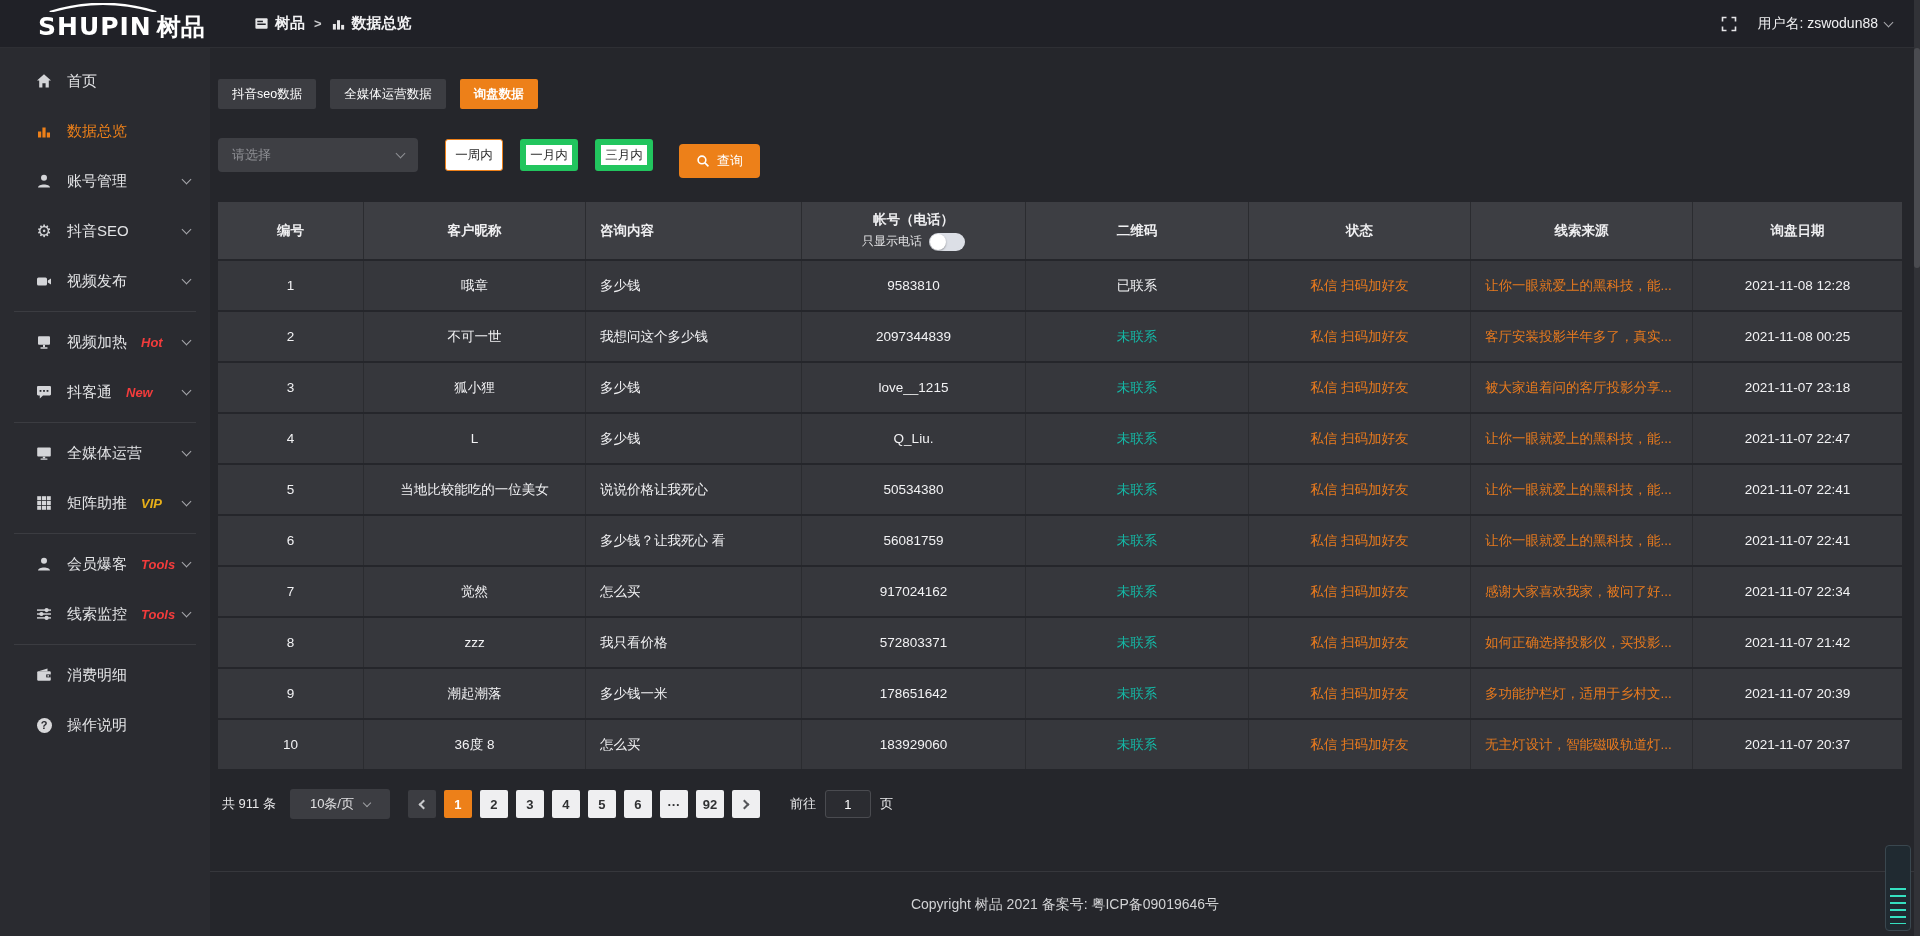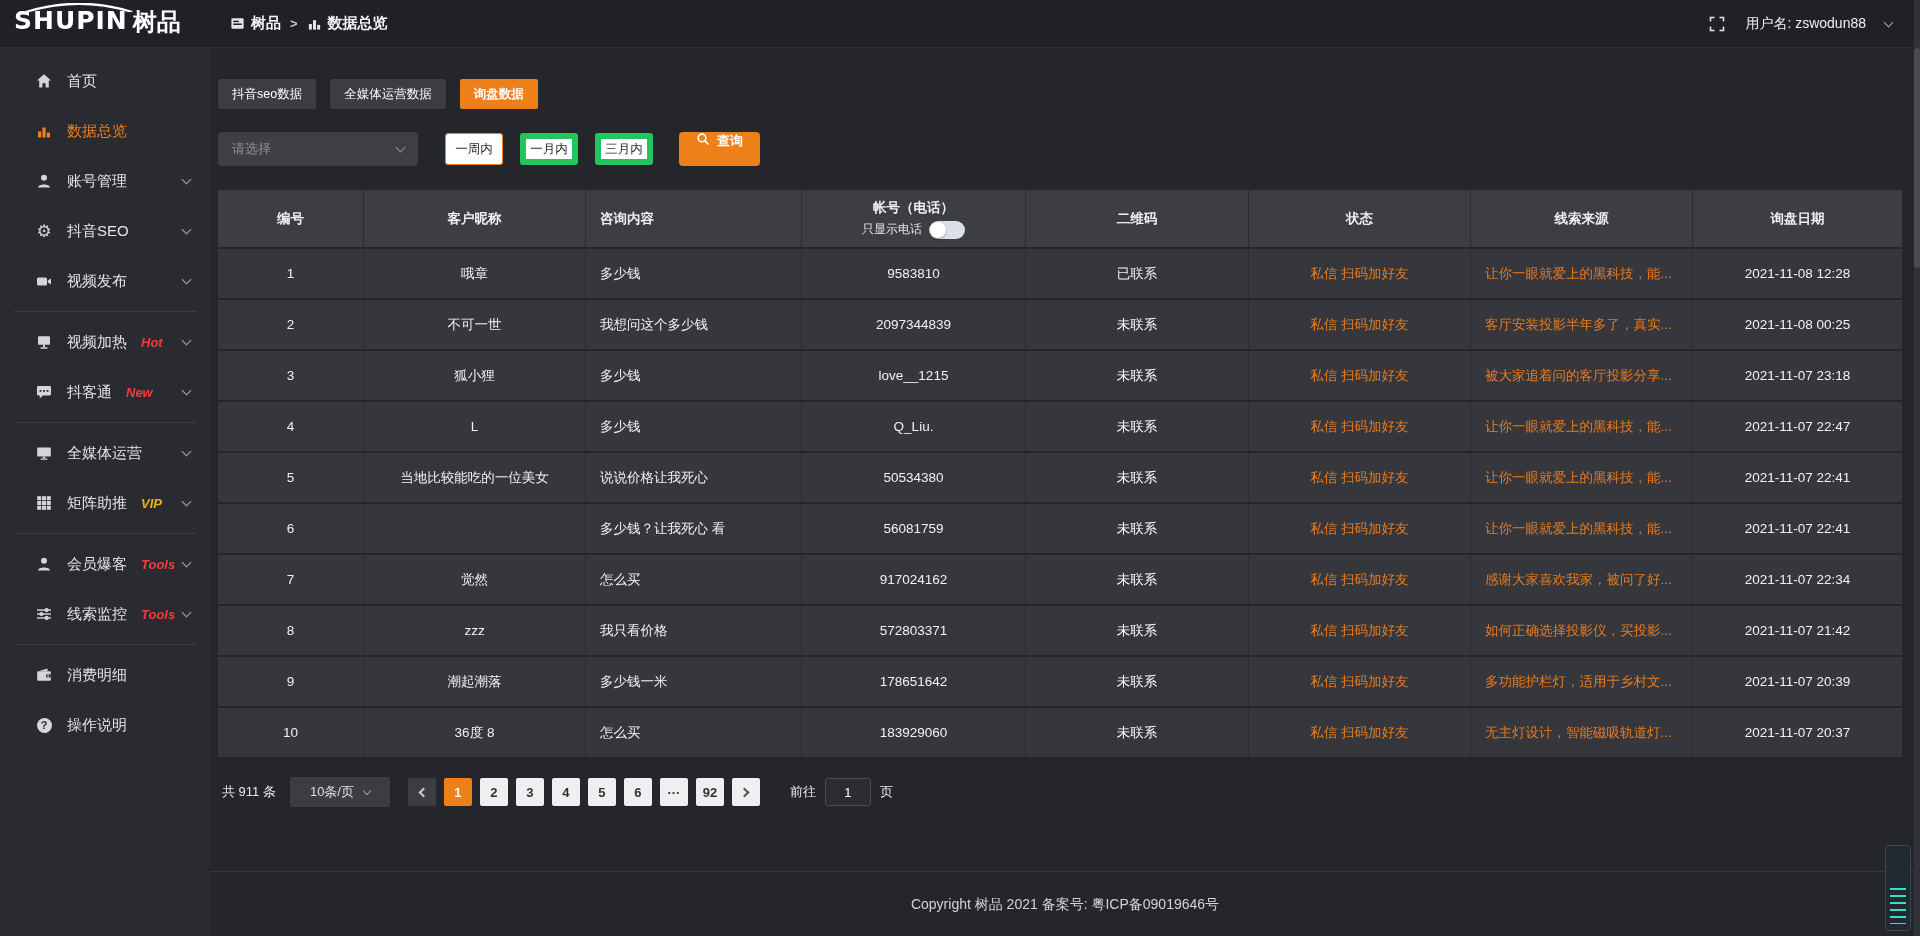--- a/index.html
+++ b/index.html
@@ -7,31 +7,31 @@
 body {
   background:#25262B;
   font-family:"Liberation Sans","DejaVu Sans",sans-serif;
   color:#fff; position:relative; overflow:hidden;
 }
 svg { display:block; }
 
 
 .topbar { position:absolute; left:0; top:0; width:1920px; height:48px;
   background:#202127; border-bottom:1px solid #2E2F34; display:flex; align-items:center; z-index:3; }
-.logo { width:210px; height:48px; display:flex; align-items:flex-start; padding-left:14px; position:relative; flex:none; }
+.logo { width:210px; height:48px; display:flex; align-items:center; padding-left:14px; position:relative; flex:none;margin-left:24px; }
 .logo-arc { position:absolute; top:3px; left:16px; width:126px; height:9px; }
 .logo-en { font-size:25px; font-weight:800; letter-spacing:1px; font-family:"DejaVu Sans",sans-serif; margin-top:6px; }
 .logo-cn { font-size:24px; font-weight:800; margin-left:5px; margin-top:6px; }
 .crumbs { display:flex; align-items:center; gap:9px; margin-left:20px; font-size:15px; font-weight:bold; color:#F2F2F4; }
 .crumb { display:flex; align-items:center; gap:6px; cursor:pointer; }
 .crumb-ico { width:15px; height:15px; color:#E6E6E8; }
 .crumb-sep { font-size:13px; color:#C9CACD; font-weight:bold; }
 .tb-right { margin-left:auto; display:flex; align-items:center; gap:20px; padding-right:28px; }
 .fs-ico { width:16px; height:16px; color:#E4E4E6; cursor:pointer; }
-.user { display:flex; align-items:center; gap:19px; font-size:14px; color:#F0F0F2; cursor:pointer; }
+.user { display:flex; align-items:center; gap:7px; font-size:14px; color:#F0F0F2; cursor:pointer; }
 
 
 .sidebar { position:absolute; left:0; top:48px; width:210px; height:888px; background:#2A2B30; padding-top:8px; z-index:2; }
 .s-item { height:50px; display:flex; align-items:center; padding:0 20px 0 36px; font-size:15px; color:#E2E3E5; cursor:pointer; }
 .s-ico { width:16px; height:16px; margin-right:15px; color:#D4D5D8; flex:none; }
 .s-ico svg { width:100%; height:100%; fill:currentColor; }
 .s-item.active { color:#ED8019; }
 .s-item.active .s-ico { color:#ED8019; }
 .s-label { white-space:nowrap; }
 .s-badge { font-style:italic; font-weight:bold; font-size:13px; margin-left:14px; }
@@ -58,40 +58,40 @@
 .filters { display:flex; align-items:center; margin:23px 0 0 8px; }
 .select { width:200px; height:34px; background:#3E3F44; border-radius:4px; display:flex;
   align-items:center; padding:0 14px; color:#8F9095; font-size:13px; cursor:pointer; }
 .select .chev { margin-left:auto; border-color:#8F9095; }
 .period { display:flex; margin-left:14px; gap:17px;padding-left:13px; }
 .p-btn { width:58px; height:32px; background:#FFFFFF; color:#2b2b2b; font-size:12.5px;
   display:flex; align-items:center; justify-content:center; border-radius:3px;
   border:6px solid #22c55e; cursor:pointer; }
 .p-btn.active { border:1.5px solid #ED8019; }
 .search-btn { margin-left:26px; height:34px; padding:0 17px; background:#ED8019; border-radius:4px;
-  display:flex; gap:7px; font-size:13px; font-weight:bold; color:#fff; cursor:pointer; }
+  display:flex; align-items:center; gap:7px; font-size:13px; font-weight:normal; color:#fff; cursor:pointer;margin-top:12px; }
 .search-ico { width:14px; height:14px; color:#fff; }
 
 
 .table { margin:24px 0 0 8px; width:1684px; }
 .t-head, .t-row { display:grid; grid-template-columns:146px 222px 216px 224px 223px 222px 222px 209px; }
 .t-head { background:#3D3E43; }
 .th { min-height:57px; display:flex; flex-direction:column; align-items:center; justify-content:center;
   font-size:13.5px; font-weight:bold; color:#EFEFF1; border-right:1px solid #2B2C30; gap:4px; }
 .th.left { align-items:flex-start; padding-left:14px; }
 .t-head > .th:last-child, .t-row > .td:last-child { border-right:none; }
 .tgl-row { display:flex; align-items:center; gap:7px; font-size:12px; font-weight:normal; color:#E4E4E6; }
 .switch { width:36px; height:18px; border-radius:9px; background:#DCDFE6; position:relative; cursor:pointer; flex:none; }
 .switch::after { content:''; position:absolute; left:1px; top:1px; width:16px; height:16px;
   border-radius:50%; background:#fff; box-shadow:0 1px 2px rgba(0,0,0,.35); }
 .t-row { background:#36373C; border-top:2px solid #25262B; }
 .td { height:49px; display:flex; align-items:center; justify-content:center; font-size:13.5px;
   color:#F2F2F4; border-right:1px solid #2B2C30; overflow:hidden; white-space:nowrap; }
 .c-content, .c-source { justify-content:flex-start; padding:0 14px; }
-.c-status { color:#ffffff; }
+.c-status { color:#14b8a6; }
 .c-status.done { color:#F2F2F4; }
 .c-qr, .c-source { color:#E87A1E; cursor:pointer; }
 
 
 .pager { display:flex; align-items:center; margin:20px 0 0 12px; gap:8px; font-size:13px; }
 .pg-total { color:#E8E8EA; margin-right:6px; }
 .pg-size { width:100px; height:30px; background:#3C3D42; border-radius:3px; display:flex;
   align-items:center; justify-content:center; gap:10px; color:#E0E0E2; cursor:pointer; margin-right:10px; }
 .pg-size .chev { border-color:#9FA0A5; width:6px; height:6px; }
 .pg-btn { min-width:28px; height:28px; padding:0 4px; border-radius:2px; background:#EFEFF1; color:#303133;

